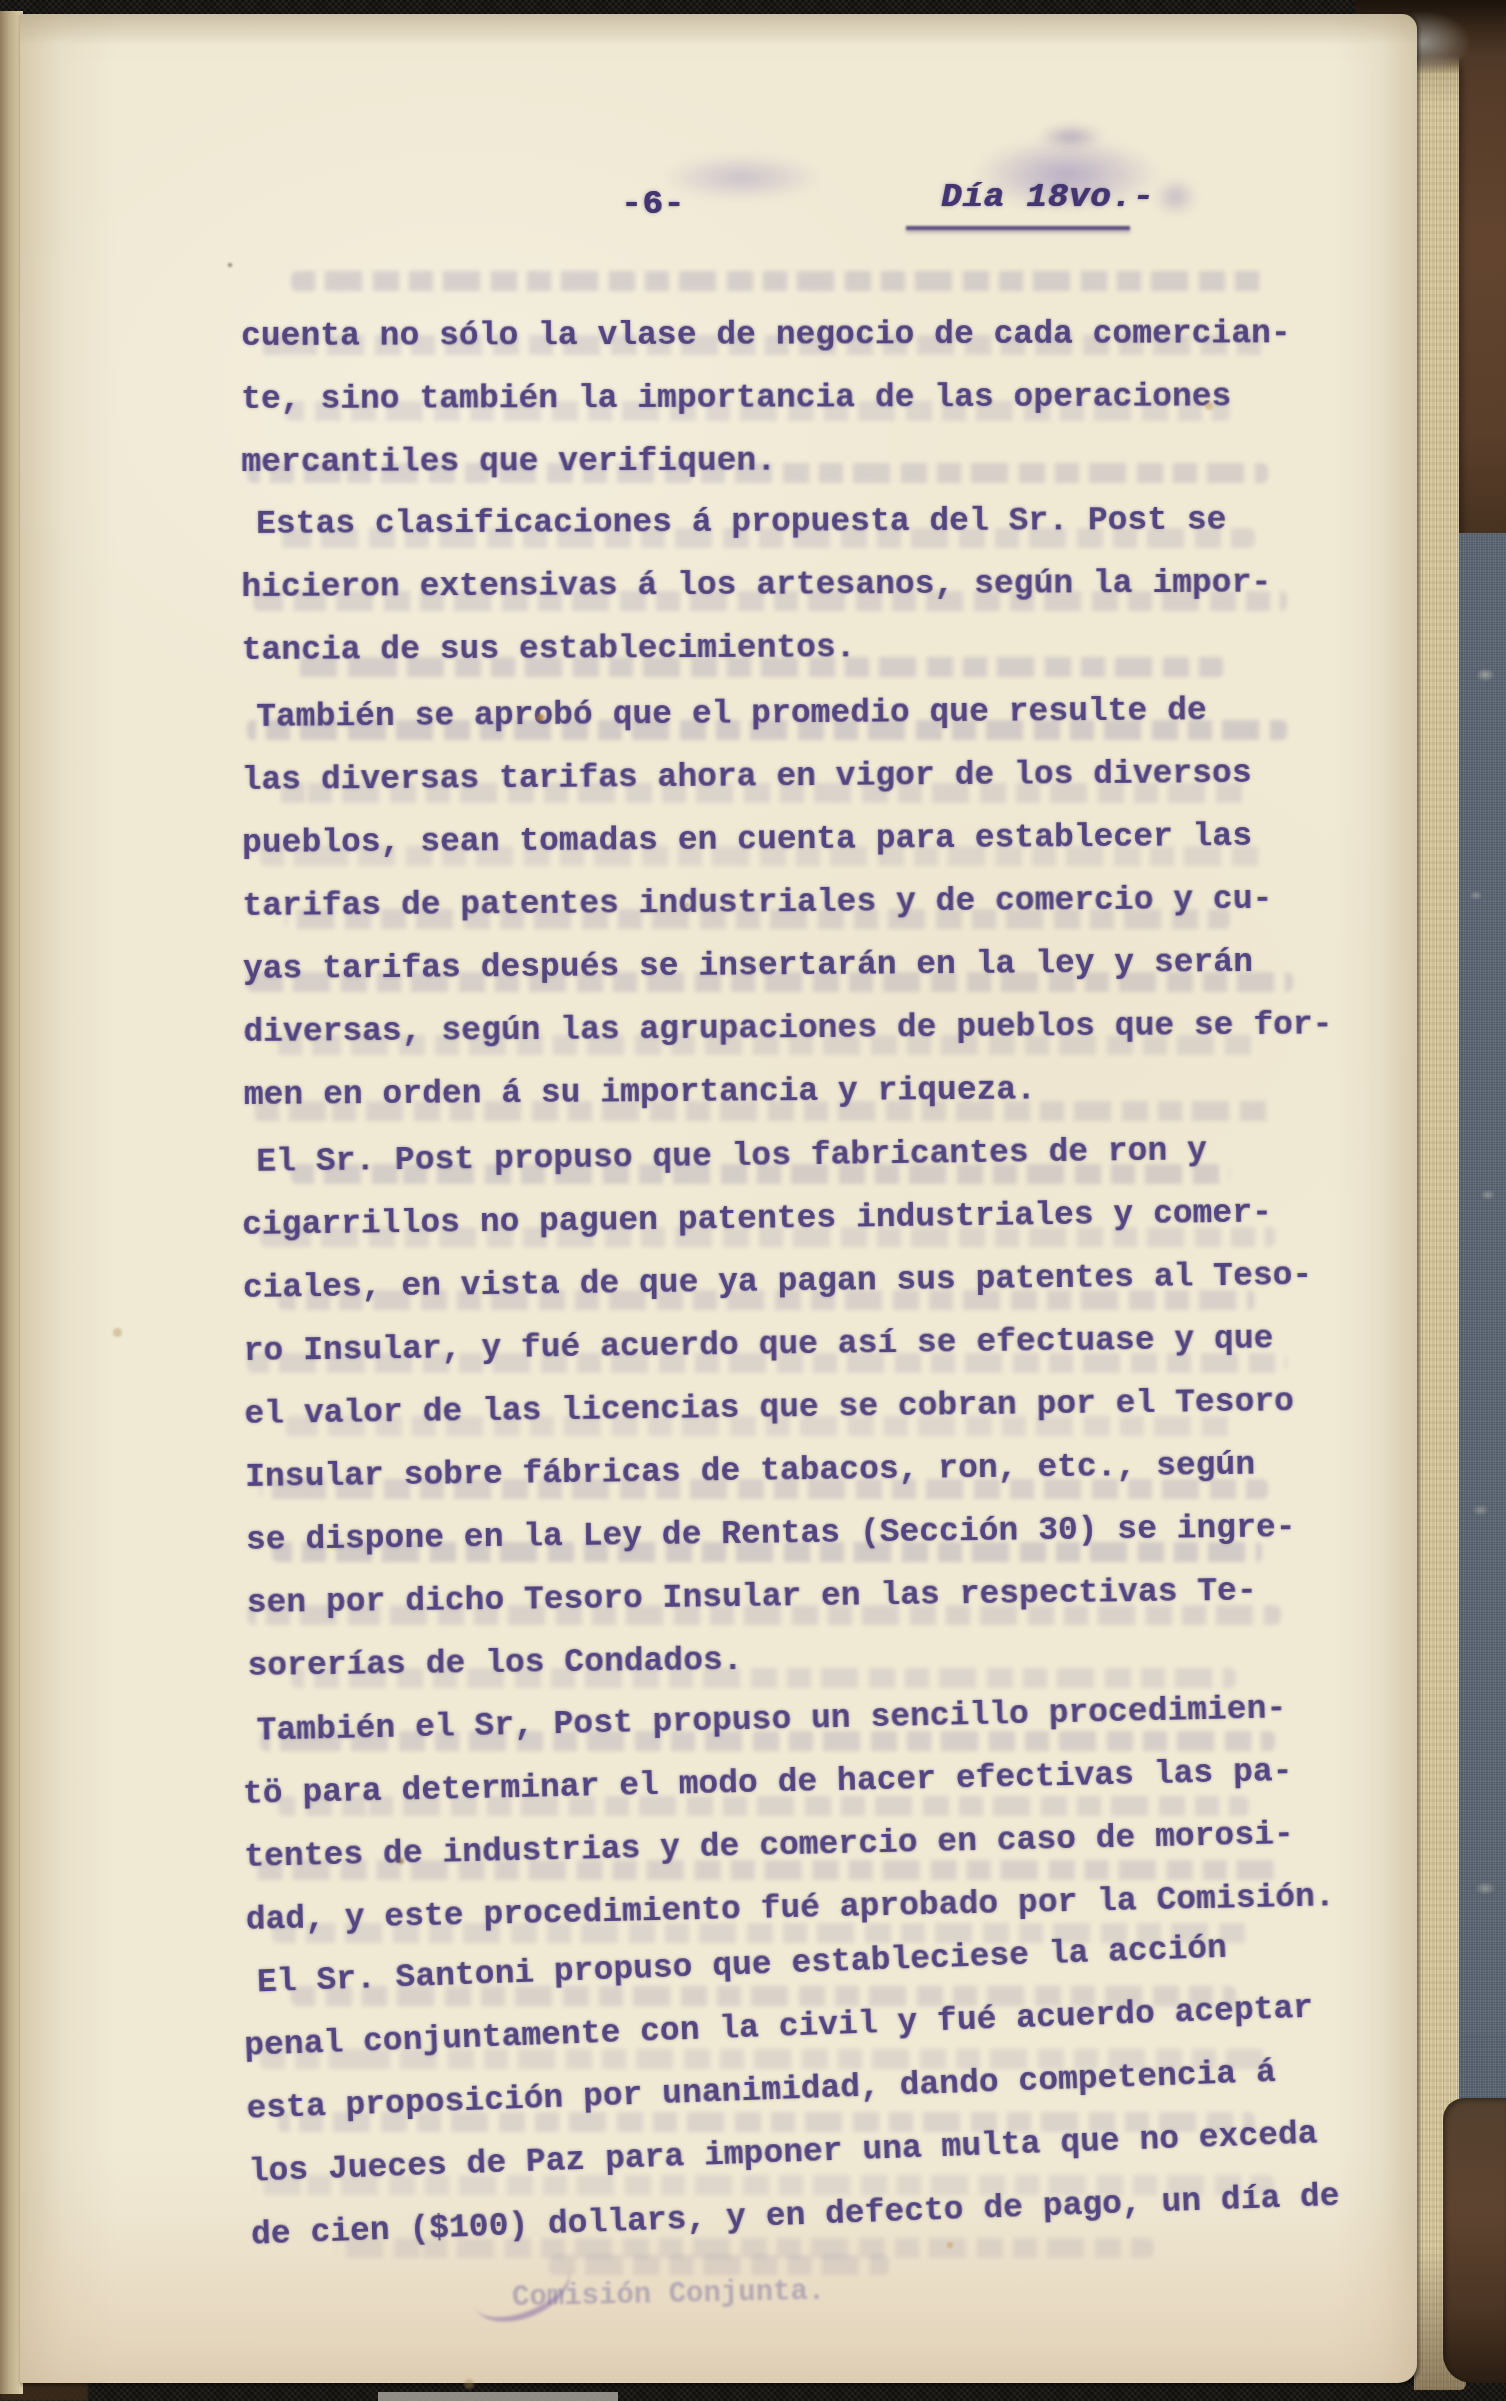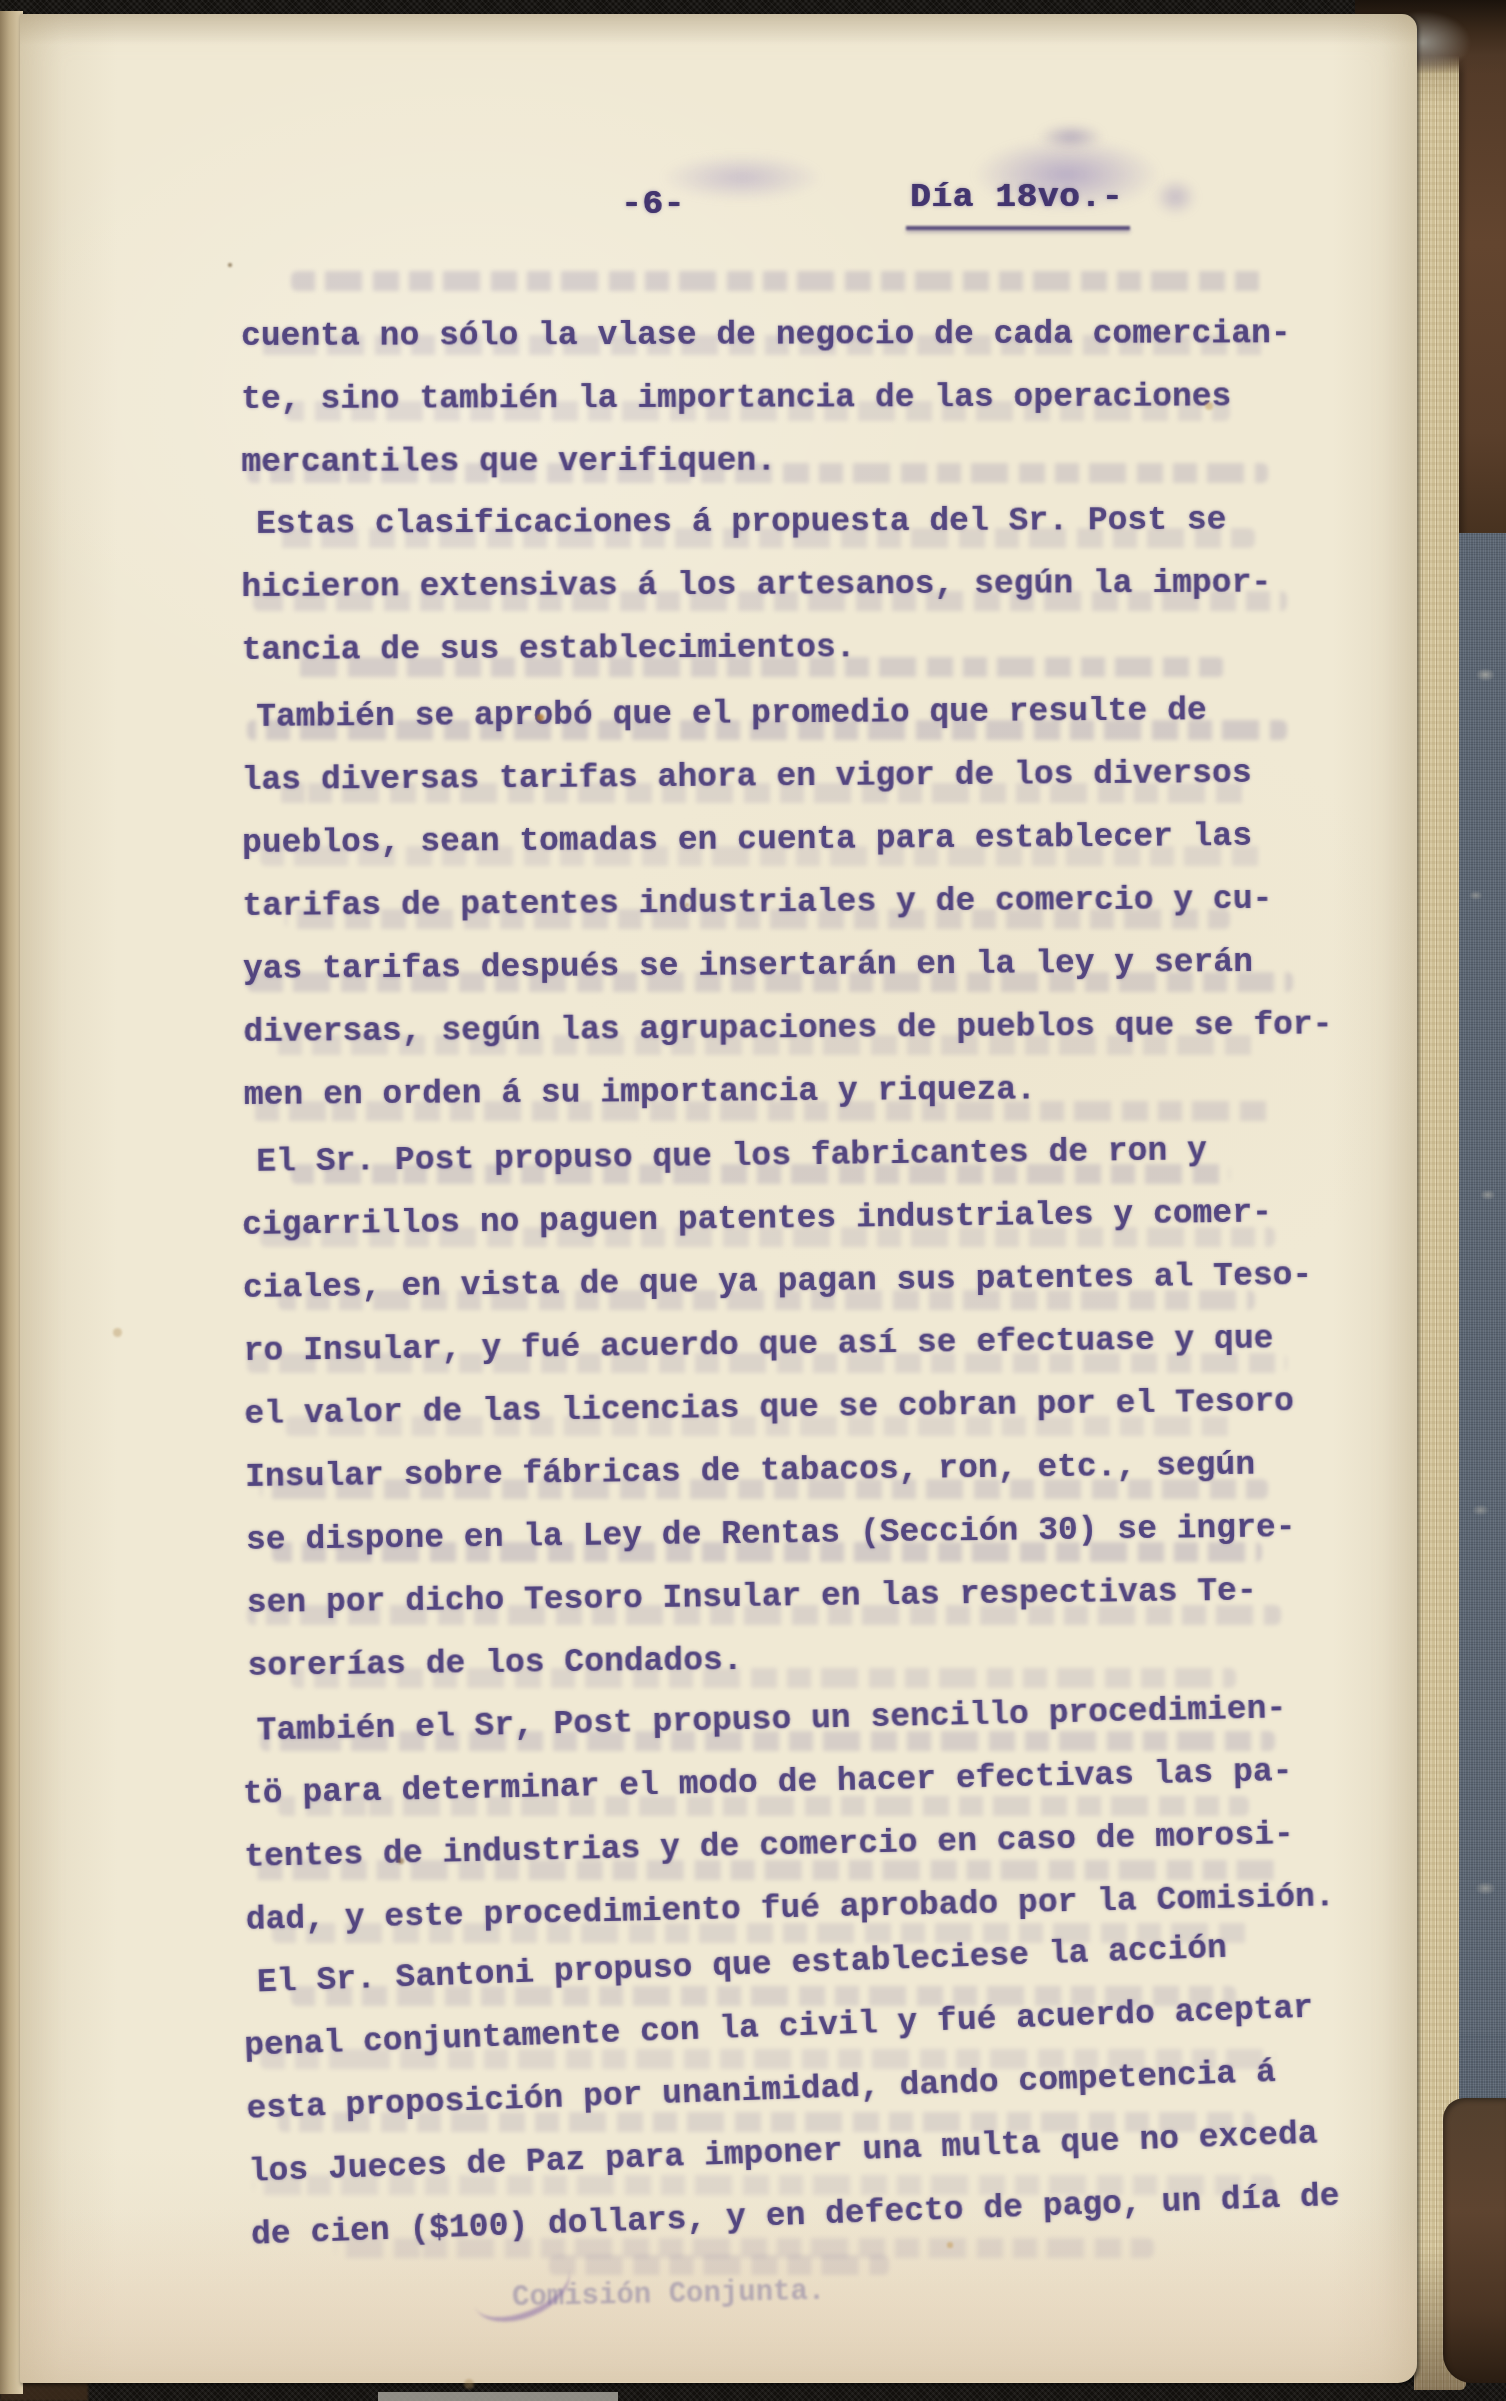--- a/index.html
+++ b/index.html
@@ -161,21 +161,21 @@
 
 <div class="page">
   <div class="page-lower-tint"></div>
 
   <div class="smudge" style="left:615px;top:132px;width:214px;height:63px;background:radial-gradient(closest-side,rgba(148,133,188,.40),transparent 75%);"></div>
   <div class="smudge" style="left:927px;top:113px;width:240px;height:95px;background:radial-gradient(closest-side,rgba(140,125,185,.55),transparent 78%);"></div>
   <div class="smudge" style="left:1007px;top:106px;width:88px;height:33px;background:radial-gradient(closest-side,rgba(110,95,160,.45),transparent 75%);"></div>
   <div class="smudge" style="left:1127px;top:158px;width:57px;height:50px;background:radial-gradient(closest-side,rgba(130,115,175,.40),transparent 75%);"></div>
 
   <div class="header-item" style="left:601px;top:171px;">-6-</div>
-  <div class="header-item" style="left:890px;top:164px;">Día 18vo.-</div>
+  <div class="header-item" style="left:921px;top:164px;font-style:italic;">Día 18vo.-</div>
   <div class="day-underline"></div>
 
   <div id="ghosts">
       <div class="ghost-line" style="top: 257px; left: 271px; width: 971px; opacity: 0.2; background-position: 0px 0px;"></div>
       <div class="ghost-line" style="top: 321px; left: 240px; width: 1008px; opacity: 0.16; background-position: 33px 0px;"></div>
       <div class="ghost-line" style="top: 387px; left: 265px; width: 945px; opacity: 0.14; background-position: 67px 0px;"></div>
       <div class="ghost-line" style="top: 449px; left: 227px; width: 1021px; opacity: 0.18; background-position: 100px 0px;"></div>
       <div class="ghost-line" style="top: 514px; left: 252px; width: 983px; opacity: 0.15; background-position: 15px 0px;"></div>
       <div class="ghost-line" style="top: 577px; left: 233px; width: 1034px; opacity: 0.17; background-position: 49px 0px;"></div>
       <div class="ghost-line" style="top: 643px; left: 271px; width: 933px; opacity: 0.2; background-position: 82px 0px;"></div>

